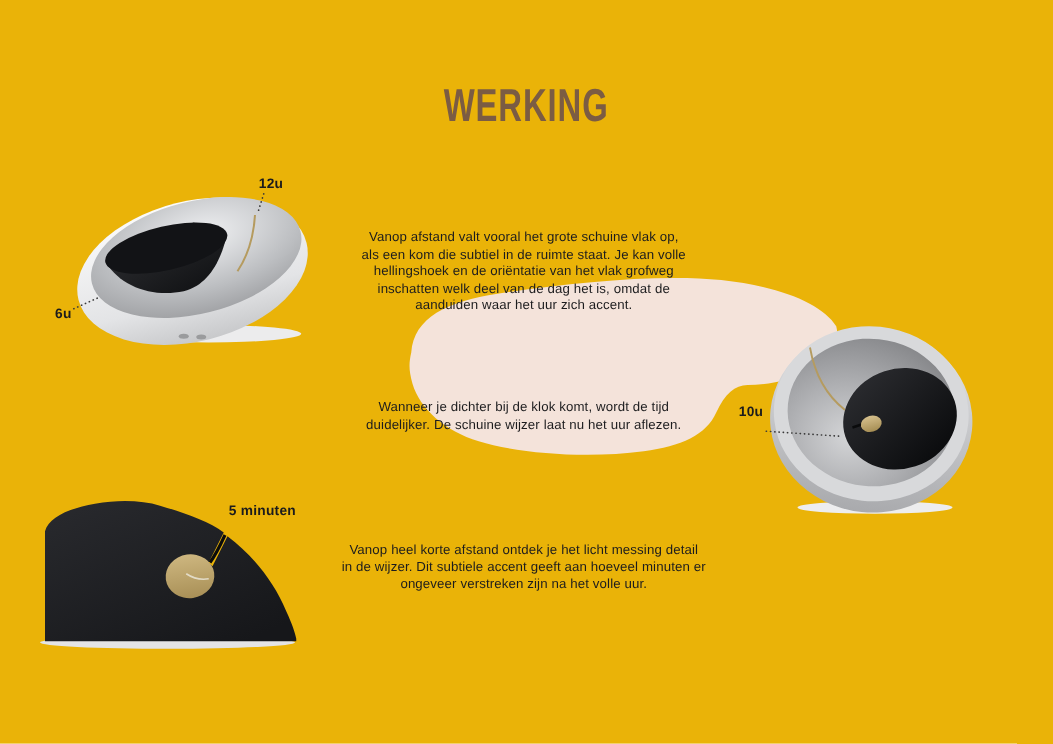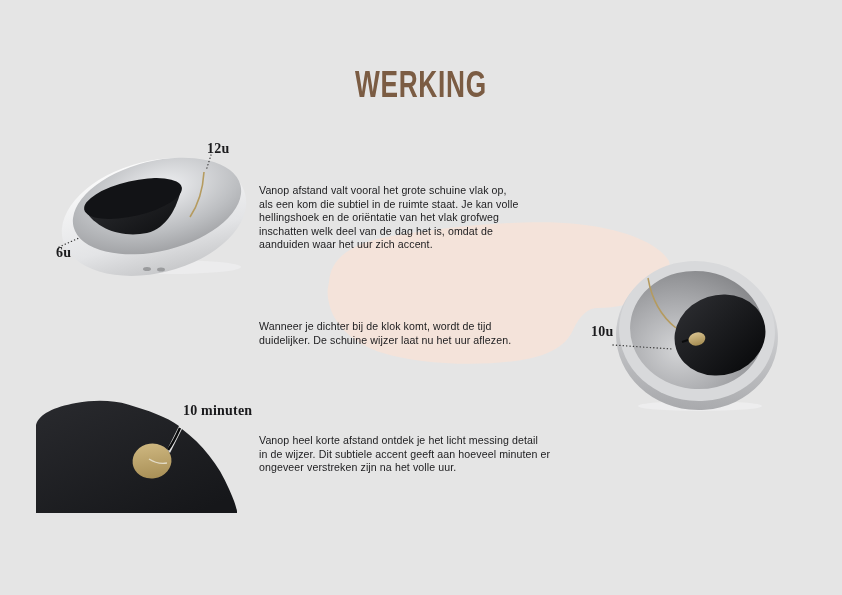--- a/index.html
+++ b/index.html
@@ -1,38 +1,37 @@
 <!DOCTYPE html>
 <html><head>
 <meta charset="utf-8">
 <style>
   html,body{margin:0;padding:0;background:#ffffff;}
   .canvas{
-    position:relative;width:842px;height:595px;background:#e5e5e5;overflow:hidden;
+    position:relative;width:842px;height:595px;background:#eab308;overflow:hidden;
     font-family:"Liberation Sans",sans-serif;color:#1b1b1d;
   }
   .abs{position:absolute;}
   
   .title-wrap{left:0;right:0;top:66px;text-align:center;z-index:6;}
   .title{
     display:inline-block;font-size:37px;font-weight:700;color:#7b5c43;
     letter-spacing:1px;line-height:1;transform:scaleX(0.71);transform-origin:center;
     white-space:nowrap;
   }
   
-  .para{z-index:3;}
+  .para{z-index:3;text-align:center;}
   .para .ln{
     font-size:10.6px;line-height:13.6px;white-space:nowrap;color:#1c1c1e;
     letter-spacing:0.1px;
   }
   
   .anno{
-    z-index:5;font-size:14px;font-weight:700;color:#1b1b1d;letter-spacing:0.2px;
+    z-index:5;font-size:11px;font-weight:700;color:#1b1b1d;letter-spacing:0.2px;
     white-space:nowrap;
-    font-family:Liberation Serif, serif;
   }
   
   .blob-layer{left:0;top:0;z-index:1;}
   .art{z-index:2;}
   .leaders{left:0;top:0;z-index:4;pointer-events:none;}
 </style>
 </head>
 <body>
 
 <div class="canvas">
@@ -157,17 +156,17 @@
 
   <svg class="abs leaders" width="842" height="595" viewBox="0 0 842 595">
     <g stroke="#3a3a3a" stroke-width="1.3" stroke-linecap="round" stroke-dasharray="0.2 3.2" fill="none">
       <path d="M211,155 L206,171"></path>
       <path d="M59,247 L79,238"></path>
       <path d="M613,345 L672,349"></path>
     </g>
   </svg>
 
   <div class="abs anno" style="left:207px;top:141px">12u</div>
-  <div class="abs anno" style="left:56px;top:245px">6u</div>
+  <div class="abs anno" style="left:44px;top:245px">6u</div>
   <div class="abs anno" style="left:591px;top:324px">10u</div>
-  <div class="abs anno" style="left:183px;top:403px">10 minuten</div>
+  <div class="abs anno" style="left:183px;top:403px">5 minuten</div>
 
 </div>
 
 </body></html>

